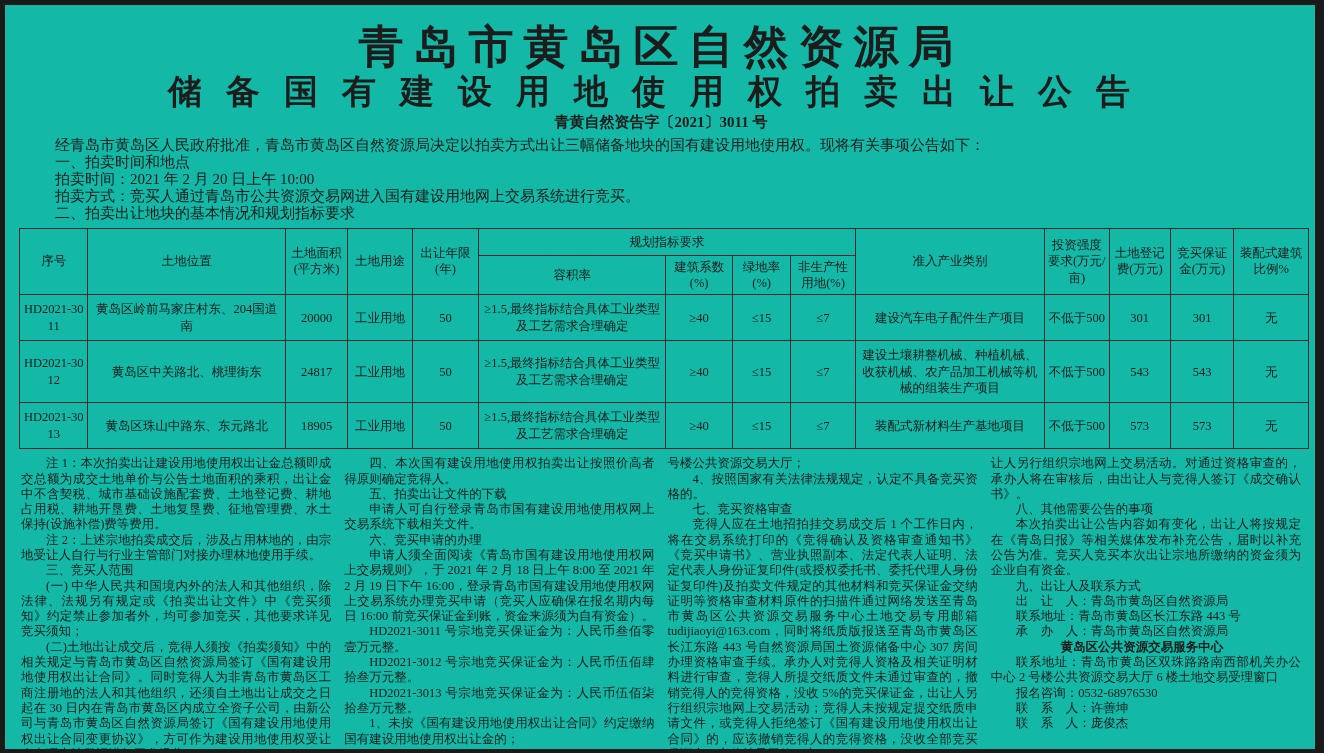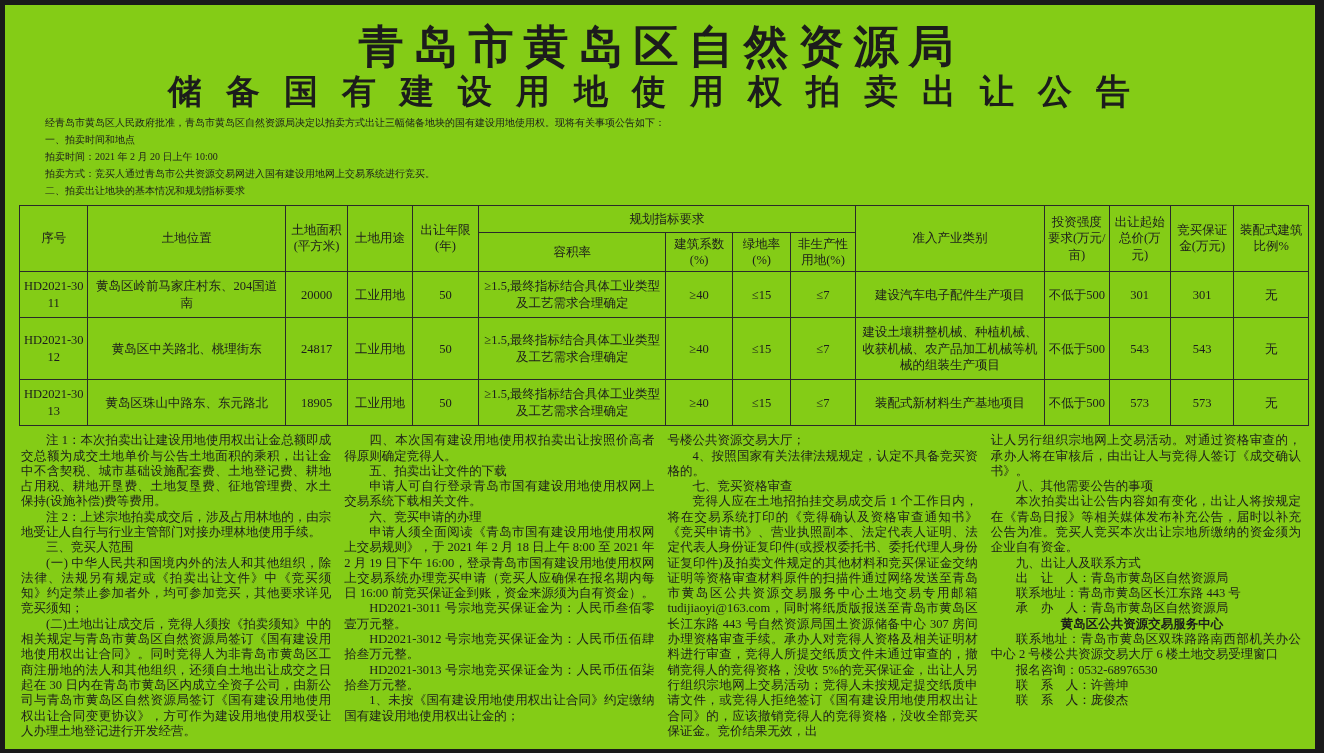--- a/index.html
+++ b/index.html
@@ -1,36 +1,36 @@
 <!DOCTYPE html>
 <html lang="zh"><head>
 <meta charset="utf-8">
 <style>
   * { margin:0; padding:0; box-sizing:border-box; }
   html,body { background:#e9e9e9; }
   .page {
-    position:relative; width:1324px; height:753px; background:#84cc16;
+    position:relative; width:1324px; height:753px; background:#14b8a6;
     border-top:5px solid #1a1a1a; border-left:5px solid #1a1a1a;
     border-right:9px solid #1a1a1a; border-bottom:4px solid #1a1a1a;
     padding:12px 12px 0 14px; overflow:hidden; color:#1c1c1c;
     font-family:"Liberation Serif","DejaVu Serif",serif;
   }
   .title1 {
     font-family:"Liberation Sans","DejaVu Sans",sans-serif;
     font-weight:bold; font-size:45px; line-height:1.06; text-align:center;
     letter-spacing:10px; margin-top:6px;
   }
   .title2 {
     font-family:"Liberation Sans","DejaVu Sans",sans-serif;
     font-weight:bold; font-size:34px; line-height:1.06; text-align:center;
     letter-spacing:24px; margin-top:2px; white-space:nowrap;
   }
   .docno { text-align:center; font-weight:bold; font-size:15px; line-height:20px; margin-top:3px; }
   .intro { margin-top:5px; padding-left:6px; padding-right:4px; }
-  .intro p { font-size:10px; line-height:17px; text-indent:2em; text-align:justify; }
+  .intro p { font-size:15px; line-height:17px; text-indent:2em; text-align:justify; }
   table.land { border-collapse:collapse; width:1290px; margin-top:6px; table-layout:fixed; }
   table.land th, table.land td {
     border:1px solid #2a2a2a; font-weight:normal; font-size:12.5px; line-height:1.3;
     text-align:center; vertical-align:middle; padding:2px 3px; word-break:break-all;
   }
   table.land thead th { padding:3px 2px; }
   .hr1 { height:27px; } .hr2 { height:31px; }
   .dr1 { height:46px;margin-top:27px; } .dr2 { height:62px; } .dr3 { height:46px; }
   .cols { display:flex; gap:13px; margin-top:7px; padding:0 2px; }
   .col { flex:1 1 0; font-size:12.5px; line-height:15.3px; text-align:justify; }
@@ -38,20 +38,21 @@
   .ind { text-indent:2em; }
   .hang { text-indent:5.6em;font-weight:bold; }
 </style>
 </head>
 <body>
 
 <div class="page">
 
   <div class="title1">青岛市黄岛区自然资源局</div>
   <div class="title2">储备国有建设用地使用权拍卖出让公告</div>
+  <div class="docno">青黄自然资告字〔2021〕3011 号</div>
 
   <div class="intro">
     <p>经青岛市黄岛区人民政府批准，青岛市黄岛区自然资源局决定以拍卖方式出让三幅储备地块的国有建设用地使用权。现将有关事项公告如下：</p>
     <p>一、拍卖时间和地点</p>
     <p>拍卖时间：2021 年 2 月 20 日上午 10:00</p>
     <p>拍卖方式：竞买人通过青岛市公共资源交易网进入国有建设用地网上交易系统进行竞买。</p>
     <p>二、拍卖出让地块的基本情况和规划指标要求</p>
   </div>
 
   <table class="land">
@@ -74,21 +75,21 @@
     <thead>
       <tr class="hr1">
         <th rowspan="2">序号</th>
         <th rowspan="2">土地位置</th>
         <th rowspan="2">土地面积(平方米)</th>
         <th rowspan="2">土地用途</th>
         <th rowspan="2">出让年限(年)</th>
         <th colspan="4">规划指标要求</th>
         <th rowspan="2">准入产业类别</th>
         <th rowspan="2">投资强度要求(万元/亩)</th>
-        <th rowspan="2">出让起始总价(万元)</th>
+        <th rowspan="2">土地登记费(万元)</th>
         <th rowspan="2">竞买保证金(万元)</th>
         <th rowspan="2">装配式建筑比例%</th>
       </tr>
       <tr class="hr2">
         <th>容积率</th>
         <th>建筑系数(%)</th>
         <th>绿地率(%)</th>
         <th>非生产性用地(%)</th>
       </tr>
     </thead>

